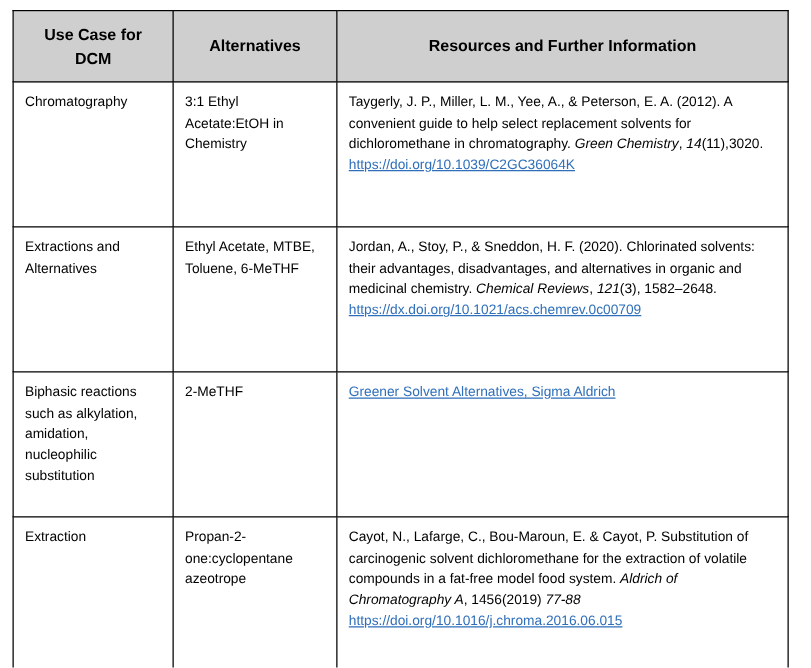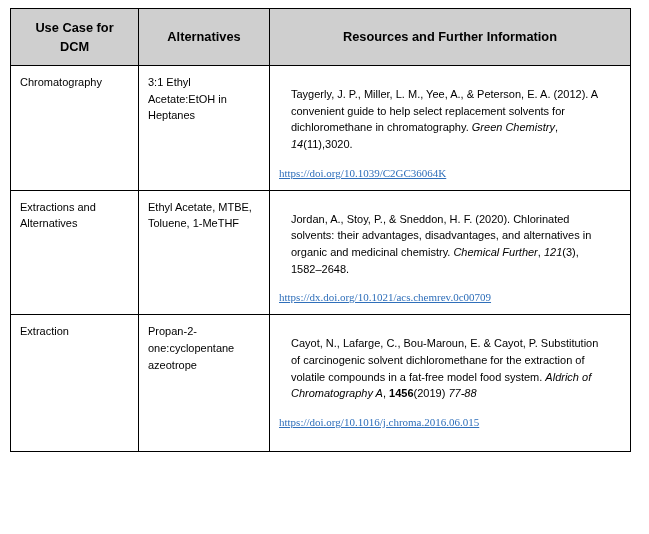--- a/index.html
+++ b/index.html
@@ -53,28 +53,28 @@
   col.c-alt { width: 131px; }
   col.c-res { width: 361px; }
 
   td.cell-usecase, td.cell-alt { }
 
   .row-1 td { height: 99px; }
   .row-2 td { height: 99px; }
   .row-3 td { height: 99px; }
   .row-4 td { height: 120px; }
   .ital { font-style: italic; }
-  .bold { font-weight: bold; }
+  .bold { font-weight: normal; }
   a.link, .link {
     color: #2f6fba;
     text-decoration: underline;
     cursor: pointer;
   }
-  .para { margin: 12px; }
-  .reslink { display: inline-block; margin-top: 0px; font-family: Liberation Serif, serif; }
+  .para { margin: 0; }
+  .reslink { display: inline-block; margin-top: 0px; }
 </style>
 </head>
 <body>
 
 <div id="page">
 
   <table class="dcm-table">
     <colgroup>
       <col class="c-usecase">
       <col class="c-alt">
@@ -86,36 +86,43 @@
         <th>Use Case for DCM</th>
         <th>Alternatives</th>
         <th>Resources and Further Information</th>
       </tr>
     </thead>
 
     <tbody>
 
       <tr class="row-1">
         <td class="cell-usecase">Chromatography</td>
-        <td class="cell-alt">3:1 Ethyl Acetate:EtOH  in Heptanes</td>
+        <td class="cell-alt">3:1 Ethyl Acetate:EtOH  in Chemistry</td>
         <td class="cell-res">
           <p class="para"><span>Taygerly, J. P., Miller, L. M., Yee, A., &amp; Peterson, E. A. (2012). A convenient guide to help select replacement solvents for dichloromethane in chromatography. </span><span class="ital">Green Chemistry</span><span>, </span><span class="ital">14</span><span>(11),3020.</span></p>
           <span class="link reslink">https://doi.org/10.1039/C2GC36064K</span>
         </td>
       </tr>
 
       <tr class="row-2">
         <td class="cell-usecase">Extractions and Alternatives</td>
-        <td class="cell-alt">Ethyl Acetate, MTBE, Toluene, 1-MeTHF</td>
+        <td class="cell-alt">Ethyl Acetate, MTBE, Toluene, 6-MeTHF</td>
         <td class="cell-res">
-          <p class="para"><span>Jordan, A., Stoy, P., &amp; Sneddon, H. F. (2020). Chlorinated solvents: their advantages, disadvantages, and alternatives in organic and medicinal chemistry. </span><span class="ital">Chemical Further</span><span>, </span><span class="ital">121</span><span>(3), 1582–2648.</span></p>
+          <p class="para"><span>Jordan, A., Stoy, P., &amp; Sneddon, H. F. (2020). Chlorinated solvents: their advantages, disadvantages, and alternatives in organic and medicinal chemistry. </span><span class="ital">Chemical Reviews</span><span>, </span><span class="ital">121</span><span>(3), 1582–2648.</span></p>
           <span class="link reslink">https://dx.doi.org/10.1021/acs.chemrev.0c00709</span>
         </td>
       </tr>
 
+      <tr class="row-3">
+        <td class="cell-usecase">Biphasic reactions such as alkylation, amidation, nucleophilic substitution</td>
+        <td class="cell-alt">2-MeTHF</td>
+        <td class="cell-res">
+          <span class="link reslink">Greener Solvent Alternatives, Sigma Aldrich</span>
+        </td>
+      </tr>
 
       <tr class="row-4">
         <td class="cell-usecase">Extraction</td>
         <td class="cell-alt">Propan-2-one:cyclopentane azeotrope</td>
         <td class="cell-res">
           <p class="para"><span>Cayot, N., Lafarge, C., Bou-Maroun, E. &amp; Cayot, P. Substitution of carcinogenic solvent dichloromethane for the extraction of volatile compounds in a fat-free model food system. </span><span class="ital">Aldrich of Chromatography A</span><span>, </span><span class="bold">1456</span><span>(2019) </span><span class="ital">77-88</span></p>
           <span class="link reslink">https://doi.org/10.1016/j.chroma.2016.06.015</span>
         </td>
       </tr>
 

